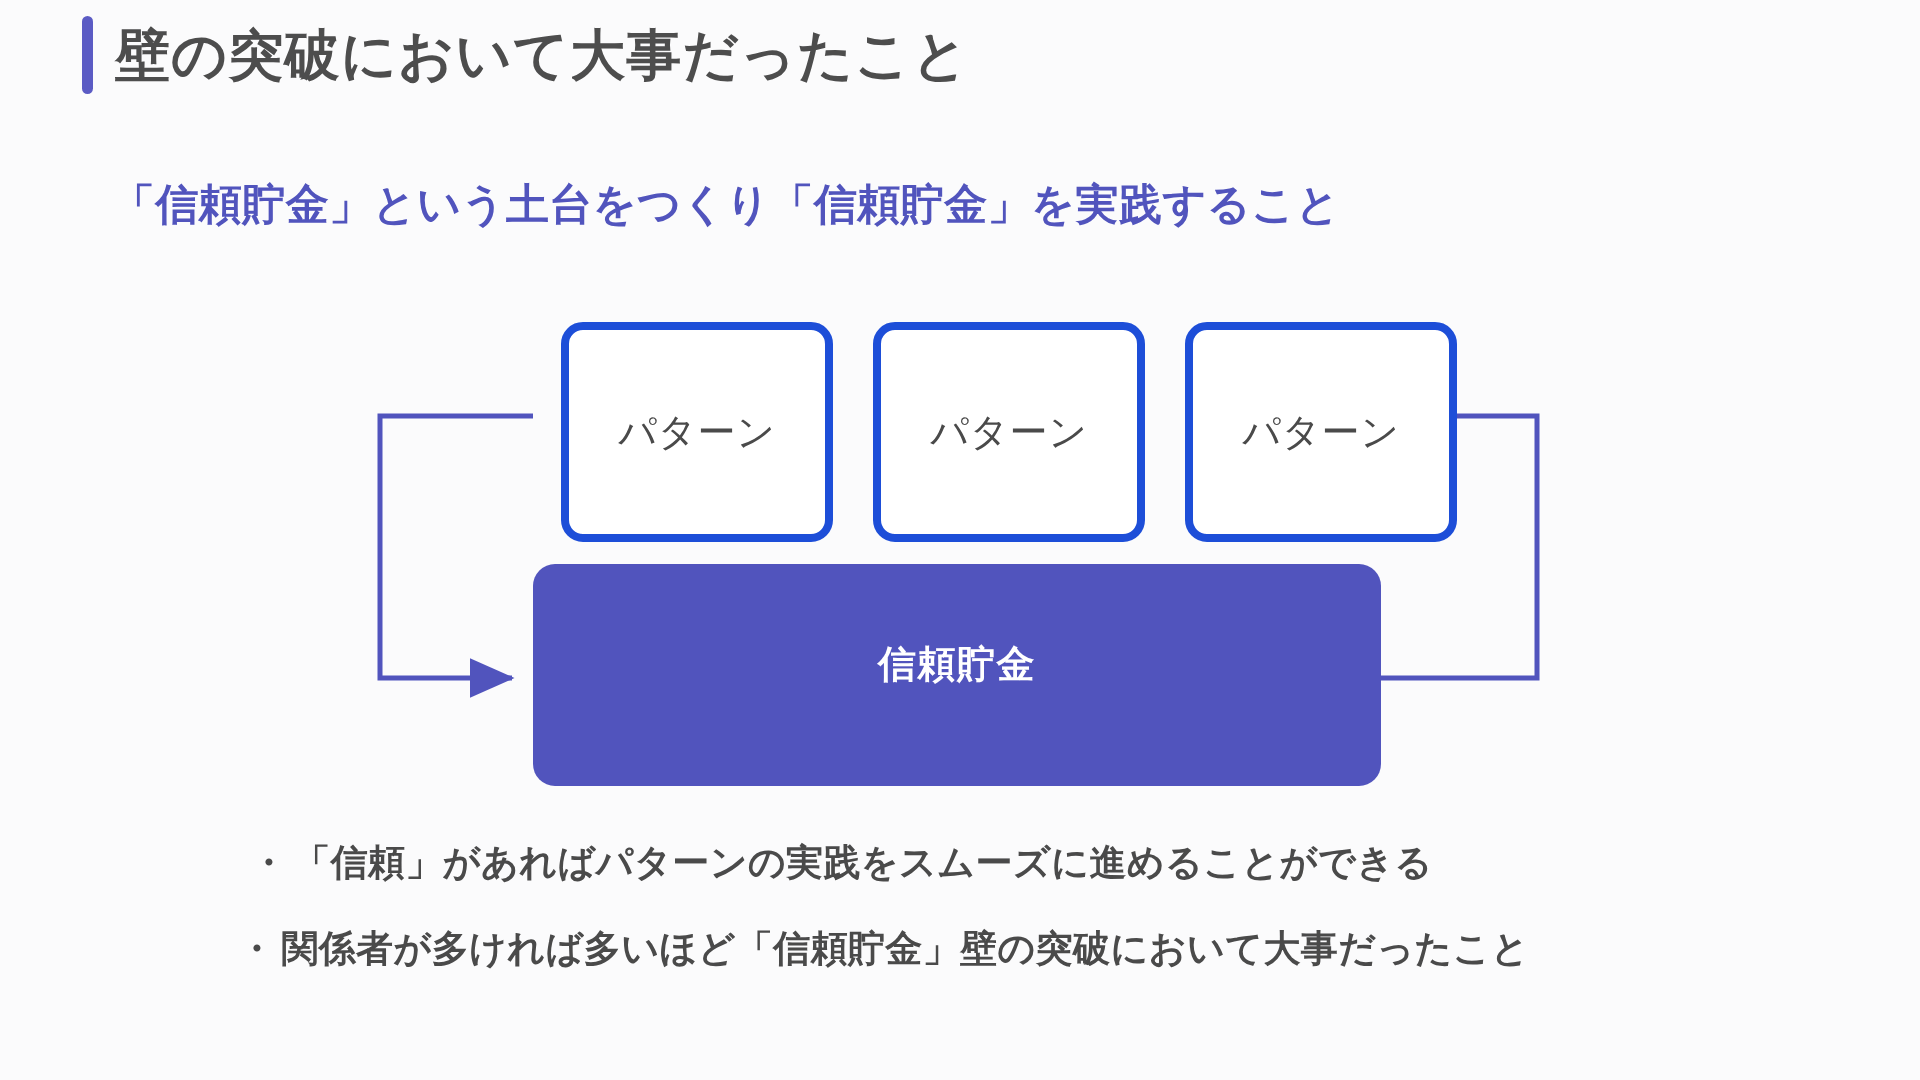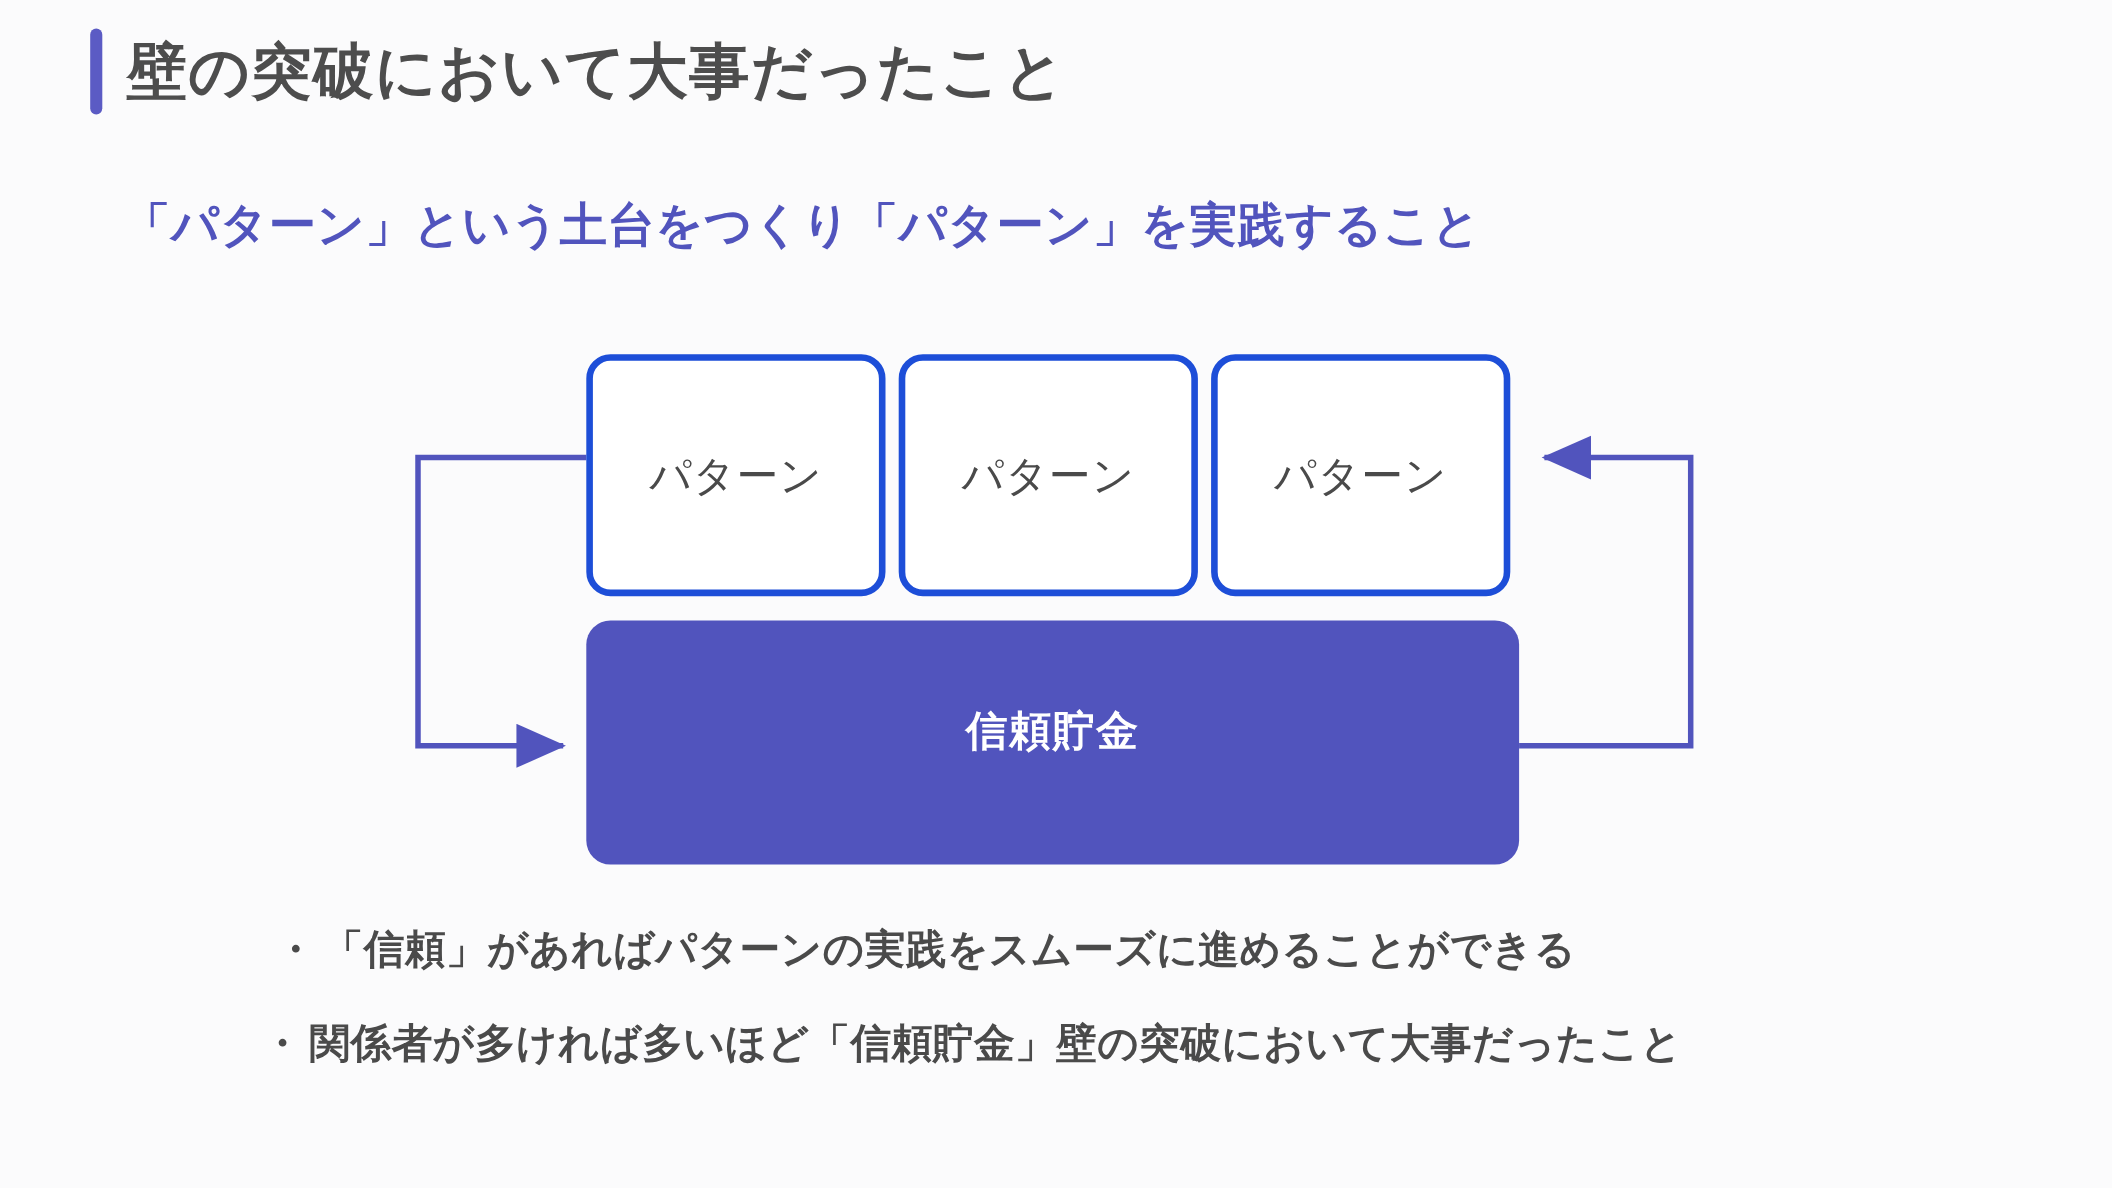--- a/index.html
+++ b/index.html
@@ -22,21 +22,21 @@
     width: 1920px;
     height: 1080px;
     background: #fbfbfc;
     box-sizing: border-box;
   }
 
   
   .title-row {
     position: absolute;
     left: 82px;
-    top: 26px;
+    top: 16px;
     display: flex;
     align-items: center;
     gap: 22px;
   }
   .title-bar {
     width: 11px;
     height: 78px;
     background: #5b5bc4;
     border-radius: 6px;
     flex: none;
@@ -80,26 +80,27 @@
     position: absolute;
     left: 533px;
     top: 22px;
     display: flex;
     gap: 12px;
   }
   .pattern-box {
     width: 272px;
     height: 220px;
     background: #ffffff;
-    border: 6px solid #1d4ed8;
+    border: 8px solid #1d4ed8;
     border-radius: 22px;
     display: flex;
     align-items: center;
     justify-content: center;
     box-sizing: border-box;
+    margin-left: 28px;
   }
   .pattern-label {
     font-size: 38px;
     font-weight: 400;
     color: #4a4a4a;
     letter-spacing: 0.02em;
   }
 
   .trust-box {
     position: absolute;
@@ -153,21 +154,21 @@
 </head>
 <body>
 
 <div class="slide">
 
   <div class="title-row">
     <div class="title-bar"></div>
     <div class="title-text">壁の突破において大事だったこと</div>
   </div>
 
-  <div class="subtitle">「パターン」という土台をつくり「パターン」を実践すること</div>
+  <div class="subtitle">「信頼貯金」という土台をつくり「信頼貯金」を実践すること</div>
 
   <div class="diagram">
 
     <svg width="1920" height="500" viewBox="0 0 1920 500">
       <defs>
         <marker id="arrowRight" markerWidth="10" markerHeight="10" refX="8.5" refY="4" orient="auto" markerUnits="strokeWidth">
           <path d="M0,0 L9,4 L0,8 z" fill="#5154bd"></path>
         </marker>
         <marker id="arrowLeft" markerWidth="10" markerHeight="10" refX="8.5" refY="4" orient="auto" markerUnits="strokeWidth">
           <path d="M0,0 L9,4 L0,8 z" fill="#5154bd"></path>

